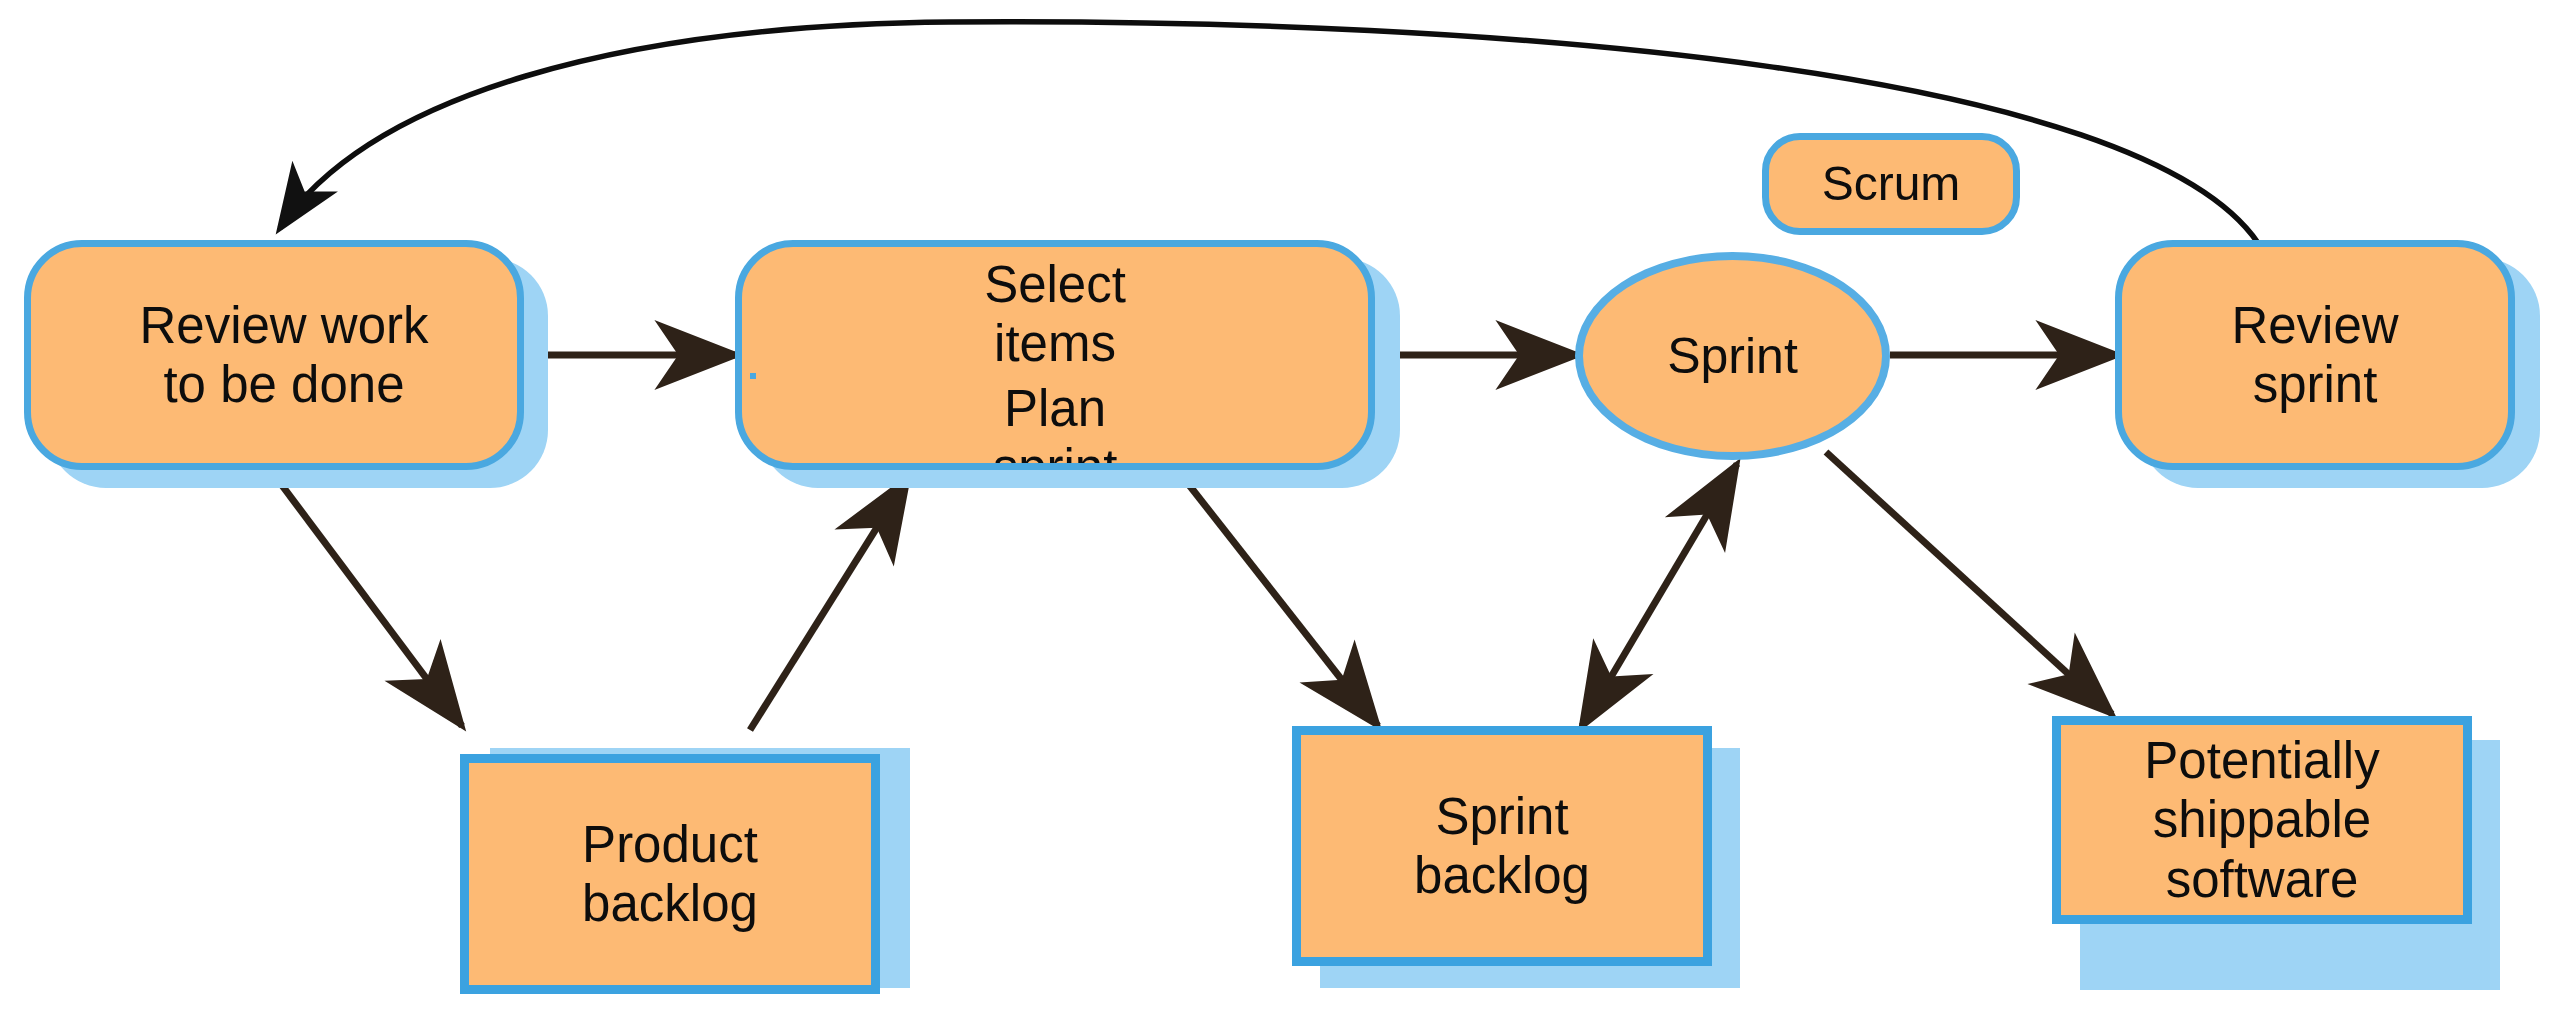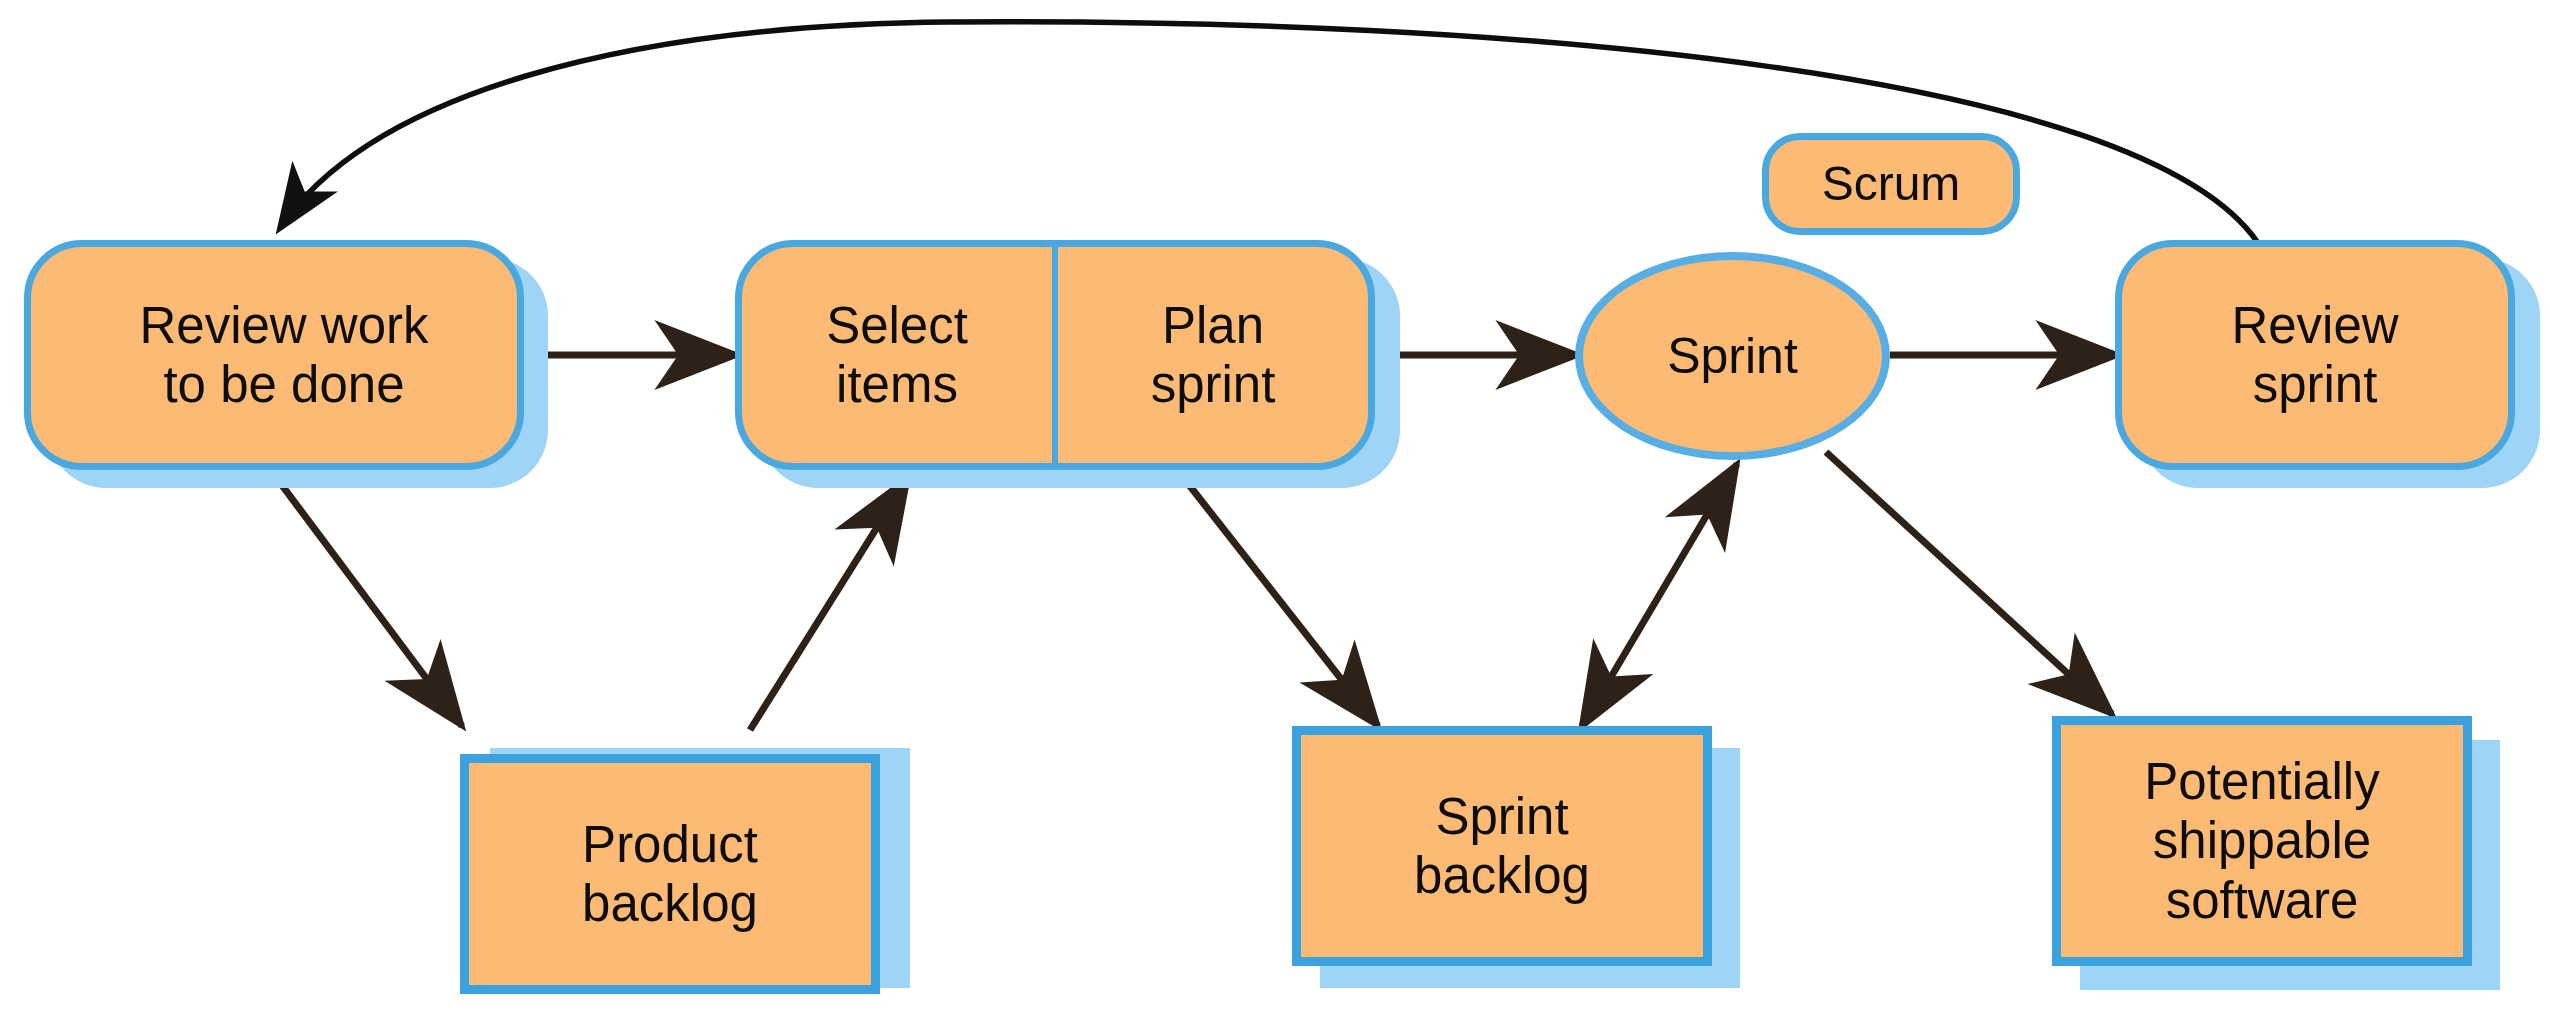--- a/index.html
+++ b/index.html
@@ -71,23 +71,23 @@
   .node-label {
     display: block;
     white-space: pre-line;
     padding: 0 8px;
   }
   .fs-big { font-size: 51px; }
   .fs-mid { font-size: 50px; }
   .fs-pill { font-size: 48px; }
   
   .split {
-    padding: 0;
+    padding: 8px;
     display: flex;
-    flex-direction: row;
+    flex-direction: column;
     align-items: stretch;
     overflow: hidden;
     justify-content: space-between;
   }
   .split-half {
     flex: 1 1 50%;
     display: flex;
     align-items: center;
     justify-content: center;
     text-align: center;
@@ -175,19 +175,19 @@
   <div class="node rect" style="left:460px; top:754px; width:420px; height:240px;">
     <span class="node-label fs-big">Product
 backlog</span>
   </div>
 
   <div class="node rect" style="left:1292px; top:726px; width:420px; height:240px;">
     <span class="node-label fs-big">Sprint
 backlog</span>
   </div>
 
-  <div class="node rect" style="left:2052px; top:716px; width:420px; height:250px;">
+  <div class="node rect" style="left:2052px; top:716px; width:420px; height:208px;">
     <span class="node-label fs-big">Potentially
 shippable
 software</span>
   </div>
 
 </div>
 
 </body></html>

